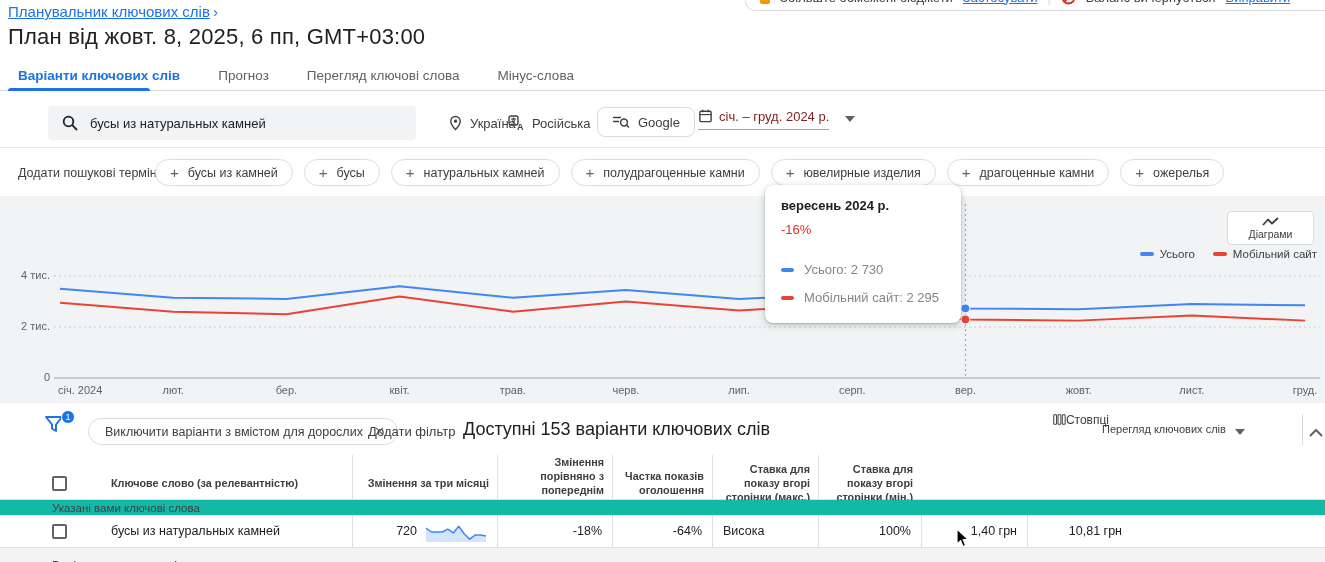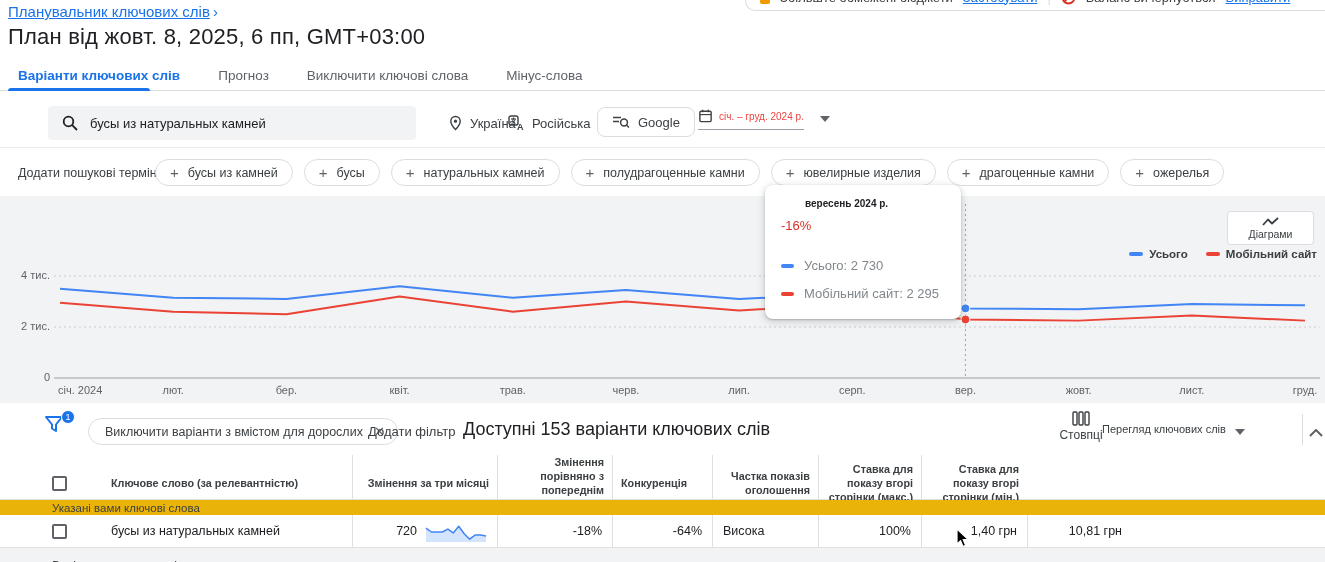--- a/index.html
+++ b/index.html
@@ -33,21 +33,21 @@
 
   
   .search-box { left:48px; top:106px; width:368px; height:34px; background:#f1f3f4; border-radius:4px;
     display:flex; align-items:center; padding:0 14px; }
   .search-box .q { font-size:13px; color:#202124; margin-left:12px; }
   .ctrl { height:26px; display:flex; align-items:center; gap:7px; font-size:13px; color:#3c4043; cursor:pointer; }
   .ctrl-loc { left:448px; top:110px; } .ctrl-lang { left:508px; top:110px; }
   .google-btn { left:597px; top:107px; height:30px; border:1px solid #dadce0; border-radius:8px; background:#fff;
     display:flex; align-items:center; gap:8px; padding:0 14px; font-size:13px; color:#3c4043; cursor:pointer; }
   .date-ctrl { left:698px; top:108px; display:flex; align-items:center; cursor:pointer; }
-  .date-main { display:flex; align-items:center; gap:6px; font-size:10px; color:#ef4444;
+  .date-main { display:flex; align-items:center; gap:6px; font-size:13px; color:#7f1d1d;
     border-bottom:1px solid #9aa0a6; padding-bottom:5px; }
   .caret-down { width:0; height:0; border-left:5px solid transparent; border-right:5px solid transparent;
     border-top:6px solid #5f6368; margin-left:16px; }
   .divider-147 { left:0; right:0; top:147px; height:1px; background:#e8eaed; }
 
   
   .chips-label { left:18px; top:166px; font-size:12.5px; color:#3c4043; }
   .chips-row { left:155px; top:159px; display:flex; gap:11px; }
   .chip { height:27px; border:1px solid #dadce0; border-radius:14px; background:#fff; display:flex;
     align-items:center; gap:9px; padding:0 14px; font-size:12.5px; color:#3c4043; cursor:pointer; white-space:nowrap; }
@@ -55,60 +55,60 @@
 
   
   .chart-section { left:0; right:0; top:196px; height:207px; background:#f1f3f4; }
   #chart-svg { position:absolute; left:0; top:0; }
   .ytick { position:absolute; left:6px; width:44px; text-align:right; font-size:11px; color:#5f6368; }
   .xtick { position:absolute; top:188px; font-size:11px; color:#5f6368; white-space:nowrap; }
   .charts-btn { left:1227px; top:15px; width:87px; height:34px; background:#fff; border:1px solid #dadce0;
     border-radius:4px; display:flex; flex-direction:column; align-items:center; justify-content:center; cursor:pointer; }
   .charts-btn .lbl { font-size:10.5px; color:#3c4043; margin-top:1px; }
   .chart-legend { right:8px; top:52px; display:flex; gap:18px; align-items:center; }
-  .legend-item { display:flex; align-items:center; gap:6px; font-size:11.5px; color:#3c4043; cursor:pointer;font-weight:bold; }
+  .legend-item { display:flex; align-items:center; gap:6px; font-size:11.5px; color:#3c4043; cursor:pointer; }
   .dash { width:14px; height:4px; border-radius:2px; display:inline-block; }
 
   .tooltip { left:765px; top:-11px; width:196px; background:#fff; border-radius:8px; padding:13px 16px 18px;
     box-shadow:0 1px 2px rgba(60,64,67,.3), 0 2px 6px 2px rgba(60,64,67,.15); z-index:6; }
-  .tooltip .tt-title { font-size:10px; font-weight:bold; color:#202124;margin-left:24px; }
+  .tooltip .tt-title { font-size:13px; font-weight:bold; color:#202124; }
   .tooltip .tt-change { font-size:13px; color:#d93025; margin-top:9px; }
   .tt-items { margin-top:25px; }
   .tt-item { display:flex; align-items:center; gap:10px; font-size:13px; color:#80868b; margin-top:13px; }
 
   .cursor-icon { left:956px; top:332px; z-index:7; }
 
   
   .table-card { left:0; right:0; top:403px; height:159px; background:#fff; }
   .funnel-wrap { left:44px; top:12px; width:24px; height:24px; }
   .funnel-badge { position:absolute; top:-5px; right:-7px; width:14px; height:14px; background:#1a73e8;
     border-radius:50%; color:#fff; font-size:9px; display:flex; align-items:center; justify-content:center; border:1.5px solid #fff; }
   .filter-chip { left:88px; top:15px; height:27px; border:1px solid #dadce0; border-radius:14px; background:#fff;
     display:inline-flex; align-items:center; gap:11px; padding:0 12px 0 16px; font-size:12.5px; color:#3c4043; cursor:pointer; }
   .filter-chip .x { font-size:13px; color:#5f6368; cursor:pointer; }
   .add-filter { left:368px; top:21px; font-size:13px; color:#3c4043; cursor:pointer; }
   .available { left:463px; top:16px; font-size:18px; color:#202124; }
-  .columns-btn { left:1053px; top:8px; width:56px; display:flex; flex-direction:column; align-items:center; cursor:pointer; }
+  .columns-btn { left:1053px; top:8px; width:56px; display:flex; flex-direction:row; align-items:center; cursor:pointer; }
   .columns-btn .lbl { font-size:12px; color:#3c4043; margin-top:2px; }
   .view-btn { left:1102px; top:20px; display:flex; align-items:flex-end; gap:9px; font-size:11px; color:#3c4043; cursor:pointer; }
   .view-btn .caret-down { margin-left:0; border-top-color:#5f6368; }
   .toolbar-vdiv { left:1302px; top:11px; width:1px; height:31px; background:#dadce0; }
   .collapse-btn { left:1309px; top:20px; cursor:pointer; }
 
   .grid-row { position:absolute; left:0; width:1325px; display:grid;
     grid-template-columns:352px 145px 115px 100px 106px 103px 106px 105px 193px; }
   .header-row { top:52px; height:45px; border-bottom:1px solid #e0e0e0; }
   .hc { display:flex; align-items:center; border-left:1px solid #e0e0e0; padding:0 8px;
     font-size:10.8px; font-weight:bold; color:#3c4043; line-height:1.3; }
   .hc.first { border-left:none; padding-left:52px; }
   .hc.num { justify-content:flex-end; text-align:right; }
   .checkbox { width:15px; height:15px; border:2px solid #5f6368; border-radius:2px; background:#fff; flex:none; cursor:pointer; }
   .hc .hlabel { margin-left:44px; }
 
-  .section-row { top:97px; height:15px; width:100%; background:#eab308; display:flex; align-items:center;
+  .section-row { top:97px; height:15px; width:100%; background:#14b8a6; display:flex; align-items:center;
     padding-left:52px; font-size:11.5px; color:#3c4043; }
   .data-row { top:112px; height:33px; border-bottom:1px solid #e0e0e0; font-size:12.5px; color:#202124; }
   .dc { display:flex; align-items:center; border-left:1px solid #e0e0e0; padding:0 10px; }
   .dc.first { border-left:none; padding-left:52px; }
   .dc.num { justify-content:flex-end; text-align:right; }
   .dc .klabel { margin-left:44px; }
   .spark { margin-left:8px; }
   .status-pill { background:#e6e8ea; border-radius:14px; padding:5px 13px; font-size:12px; color:#3c4043; white-space:nowrap; }
   .bottom-band { top:145px; height:14px; width:100%; background:#f1f3f4; overflow:hidden; position:absolute; }
   .bottom-band .clip-text { margin:11px 0 0 52px; font-size:12px; color:#3c4043; }
@@ -134,21 +134,21 @@
   </div>
 
   <div class="abs breadcrumb">
     <a>Планувальник ключових слів</a><span class="crumb-arrow">›</span>
   </div>
   <div class="abs page-title">План від жовт. 8, 2025, 6 пп, GMT+03:00</div>
 
   <div class="abs tabs">
     <div class="tab active">Варіанти ключових слів</div>
     <div class="tab">Прогноз</div>
-    <div class="tab">Виключити ключові слова</div>
+    <div class="tab">Перегляд ключові слова</div>
     <div class="tab">Мінус-слова</div>
   </div>
   <div class="abs tab-underline"></div>
   <div class="abs tabs-divider"></div>
 
   <div class="abs search-box">
     <svg width="16" height="16" viewBox="0 0 16 16">
       <circle cx="6.5" cy="6.5" r="4.8" fill="none" stroke="#202124" stroke-width="1.8"></circle>
       <line x1="10.2" y1="10.2" x2="15" y2="15" stroke="#202124" stroke-width="1.8"></line>
     </svg>
@@ -334,21 +334,20 @@
       </svg>
     </div>
 
     <div class="grid-row header-row">
       <div class="hc first">
         <span class="checkbox"></span>
         <span class="hlabel">Ключове слово (за релевантністю)</span>
       </div>
       <div class="hc num">Змінення за три місяці</div>
       <div class="hc num">Змінення порівняно з попереднім роком</div>
-      <div class="hc">Конкуренція</div>
       <div class="hc num">Частка показів оголошення</div>
       <div class="hc num">Ставка для показу вгорі сторінки (макс.)</div>
       <div class="hc num">Ставка для показу вгорі сторінки (мін.)</div>
     </div>
 
     <div class="abs section-row">Указані вами ключові слова</div>
 
     <div class="grid-row data-row">
       <div class="dc first">
         <span class="checkbox"></span>

